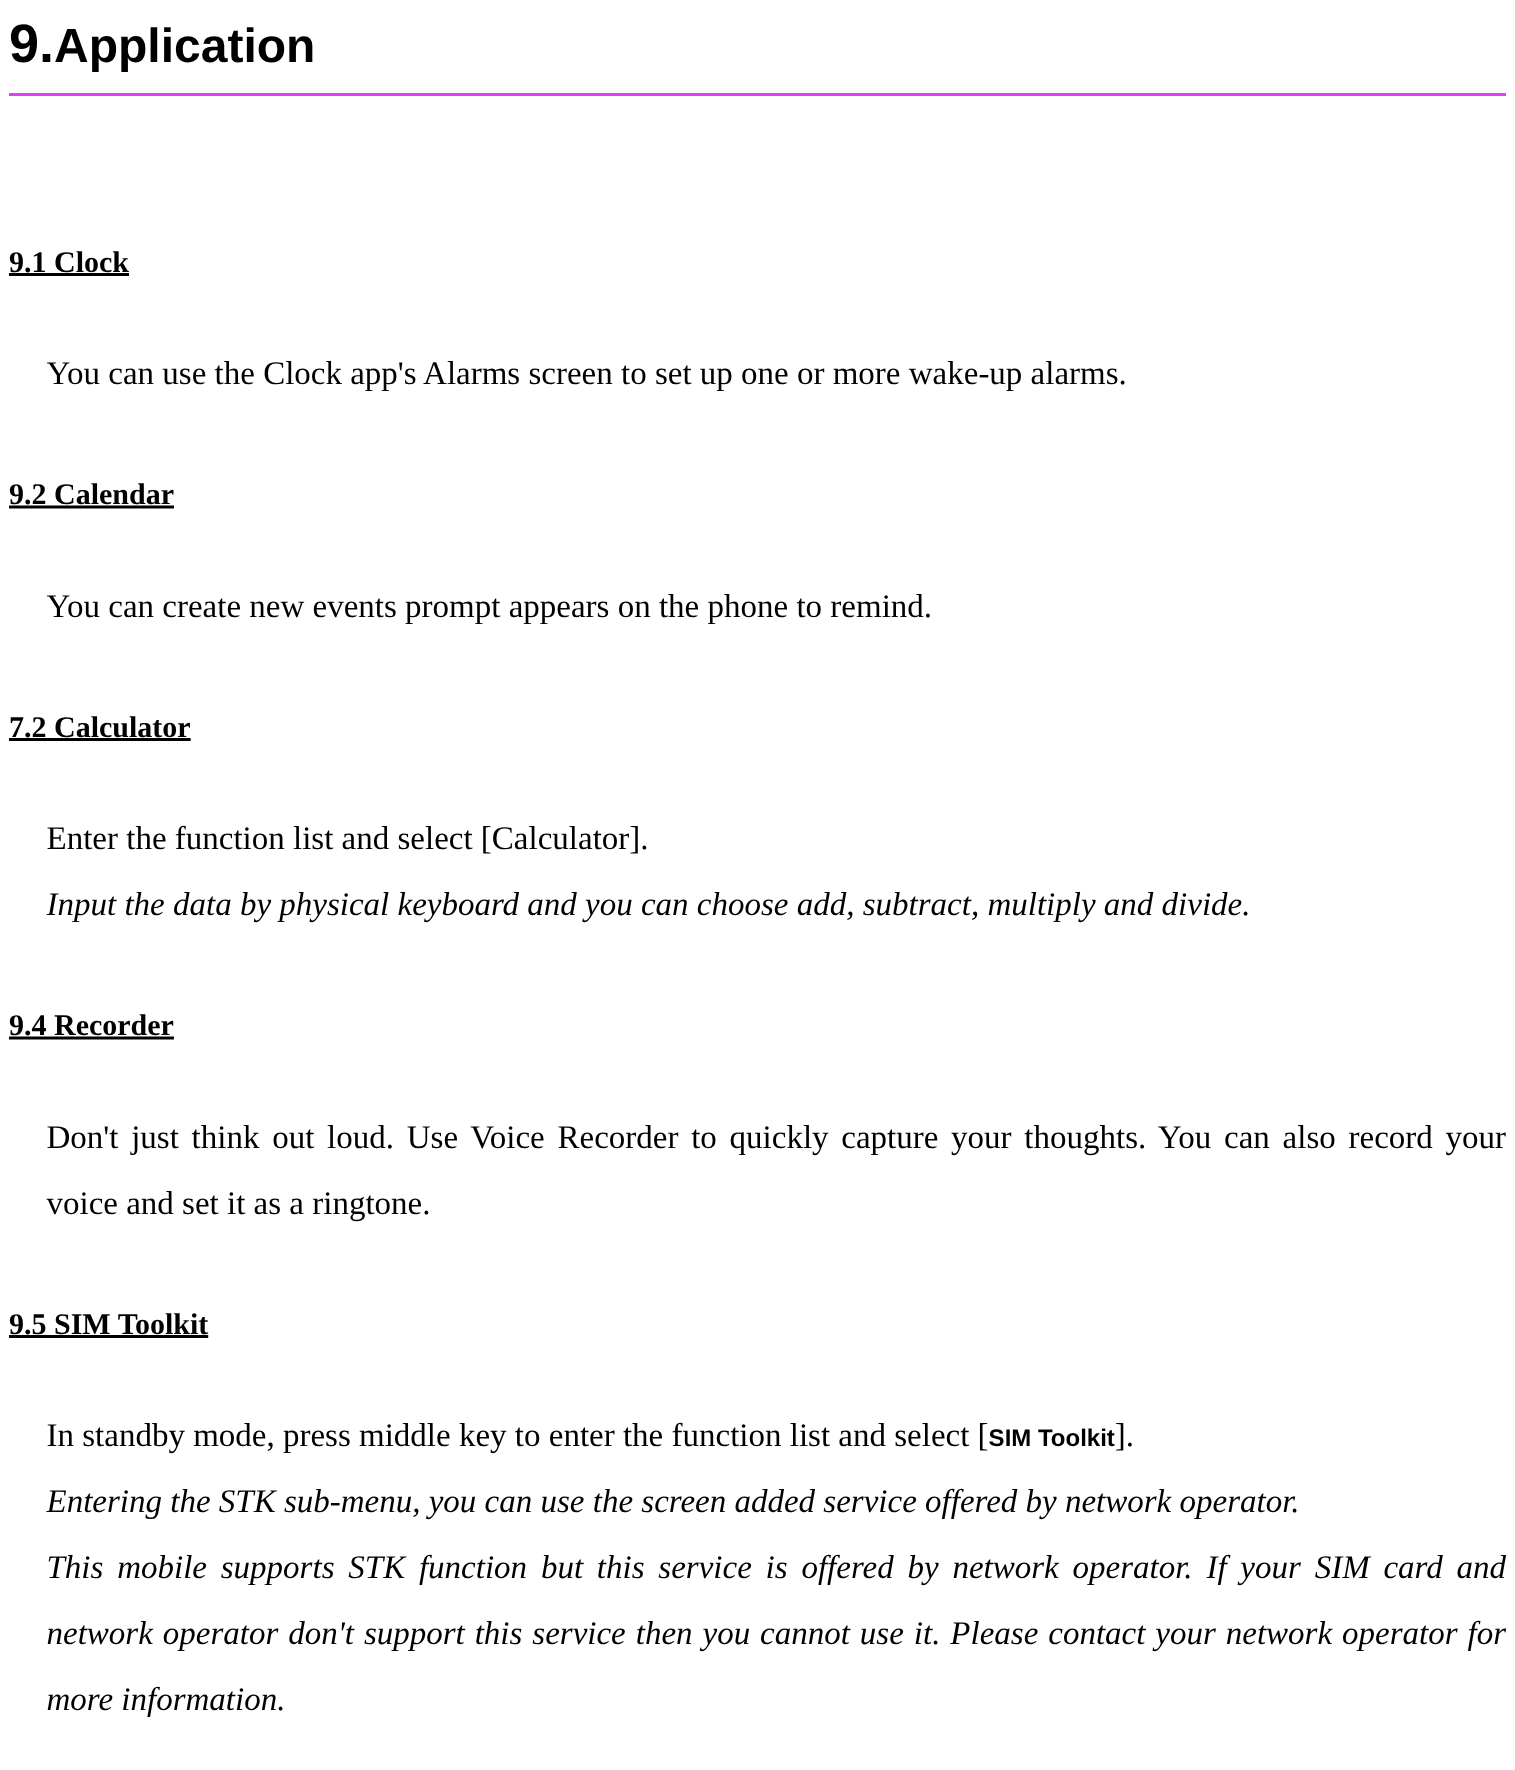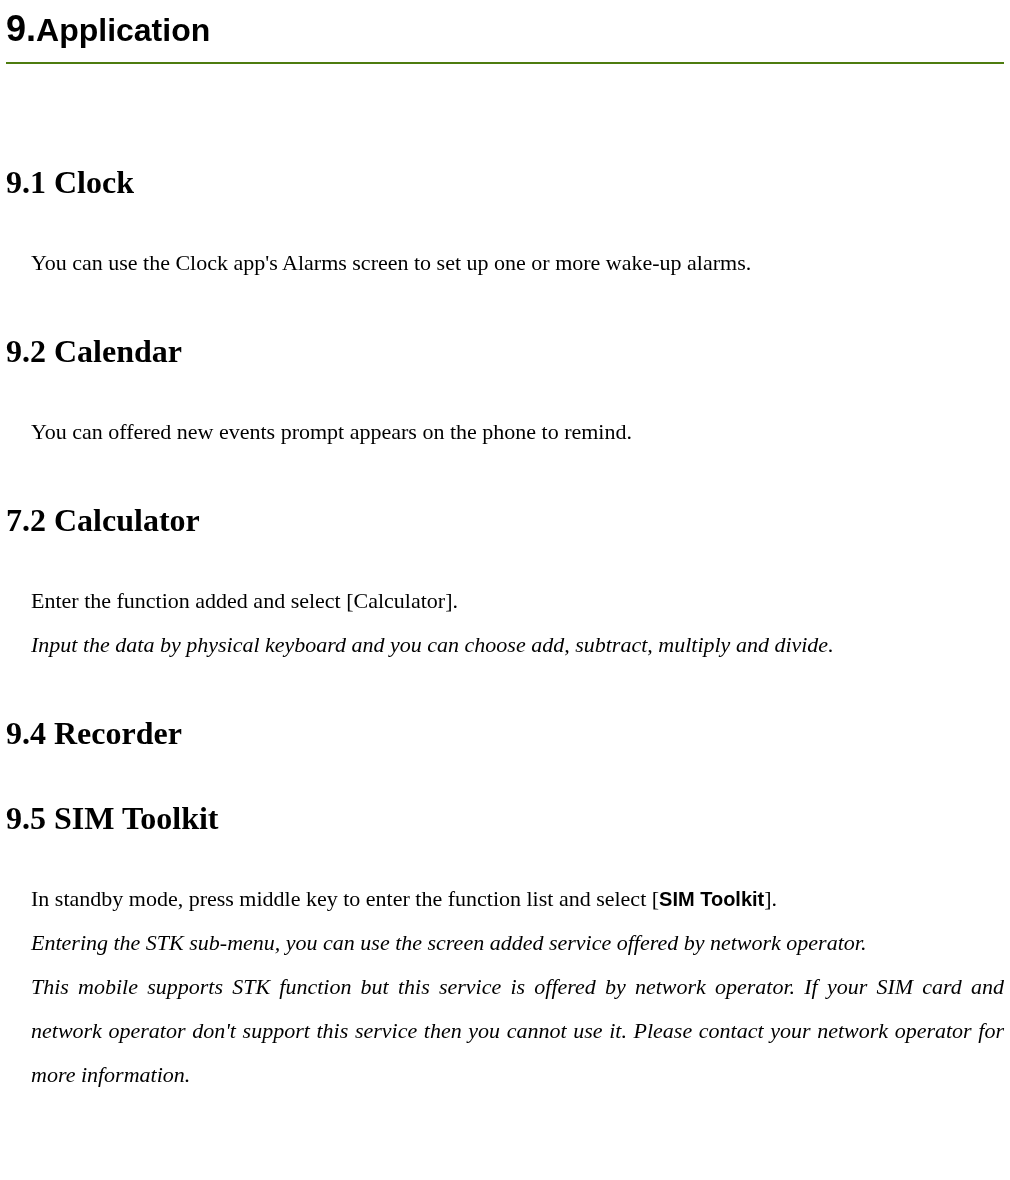--- a/index.html
+++ b/index.html
@@ -16,51 +16,52 @@
       padding: 0;
     }
     .page-content {
       padding: 0 6px;
     }
     .chapter-title {
       font-size: 32px;
       font-weight: bold;
       font-family: Arial, Helvetica, sans-serif;
       padding: 8px 0 12px 0;
-      border-bottom: 2px solid #4d7c0f;
+      border-bottom: 2px solid #d946ef;
       margin-bottom: 100px;
     }
     .chapter-number {
       font-size: 36px;
     }
     .section-heading {
-      font-size: 32px;
+      font-size: 20px;
       font-weight: bold;
       font-family: "Times New Roman", Times, serif;
       margin-top: 48px;
       margin-bottom: 40px;
+      text-decoration: underline;
     }
     .body-text {
       font-size: 22px;
       line-height: 2.0;
       font-family: "Times New Roman", Times, serif;
       text-align: justify;
       margin-left: 25px;
     }
     .body-text + .body-text {
       margin-top: 0;
       font-style: italic;
     }
     .bold-inline {
       font-weight: normal;
     }
     .bold-inline-sans {
       font-weight: bold;
       font-family: Arial, Helvetica, sans-serif;
-      font-size: 20px;
+      font-size: 16px;
     }
     .section-block {
       margin-bottom: 10px;
     }
   </style>
 </head>
 <body>
 
 <div class="page-content">
 
@@ -68,33 +69,34 @@
     <span class="chapter-number">9.</span><span>Application</span>
   </div>
 
   <div class="section-block">
     <div class="section-heading">9.1    Clock</div>
     <p class="body-text">You can use the Clock app's Alarms screen to set up one or more wake-up alarms.</p>
   </div>
 
   <div class="section-block">
     <div class="section-heading">9.2    Calendar</div>
-    <p class="body-text">You can offered new events prompt appears on the phone to remind.</p>
+    <p class="body-text">You can create new events prompt appears on the phone to remind.</p>
   </div>
 
   <div class="section-block">
     <div class="section-heading">7.2    Calculator</div>
     <p class="body-text">
-      <span>Enter the function added and select [</span><span class="bold-inline">Calculator</span><span>].</span>
+      <span>Enter the function list and select [</span><span class="bold-inline">Calculator</span><span>].</span>
     </p>
     <p class="body-text">Input the data by physical keyboard and you can choose add, subtract, multiply and divide.</p>
   </div>
 
   <div class="section-block">
     <div class="section-heading">9.4    Recorder</div>
+    <p class="body-text">Don't just think out loud. Use Voice Recorder to quickly capture your thoughts. You can also record your voice and set it as a ringtone.</p>
   </div>
 
   <div class="section-block">
     <div class="section-heading">9.5    SIM Toolkit</div>
     <p class="body-text">
       <span>In standby mode, press middle key to enter the function list and select [</span><span class="bold-inline-sans">SIM Toolkit</span><span>].</span>
     </p>
     <p class="body-text">Entering the STK sub-menu, you can use the screen added service offered by network operator.</p>
     <p class="body-text">This mobile supports STK function but this service is offered by network operator. If your SIM card and network operator don't support this service then you cannot use it. Please contact your network operator for more information.</p>
   </div>

